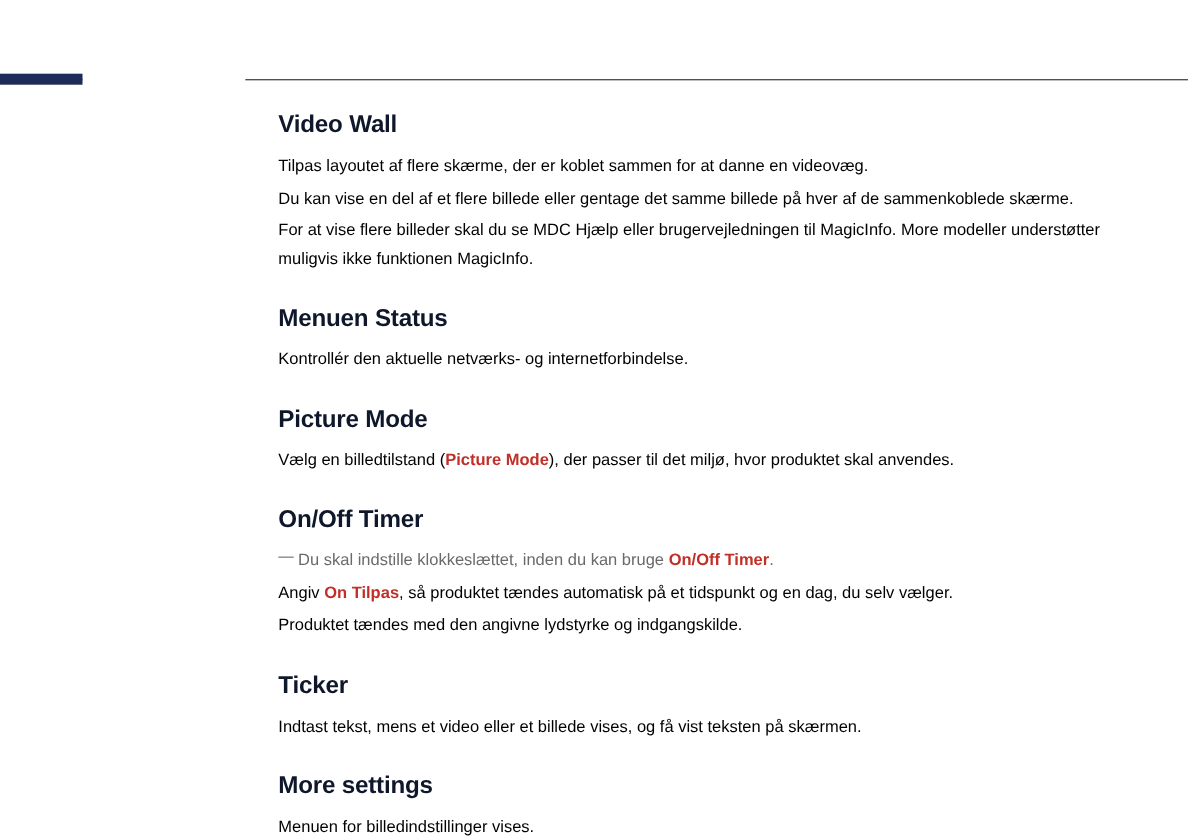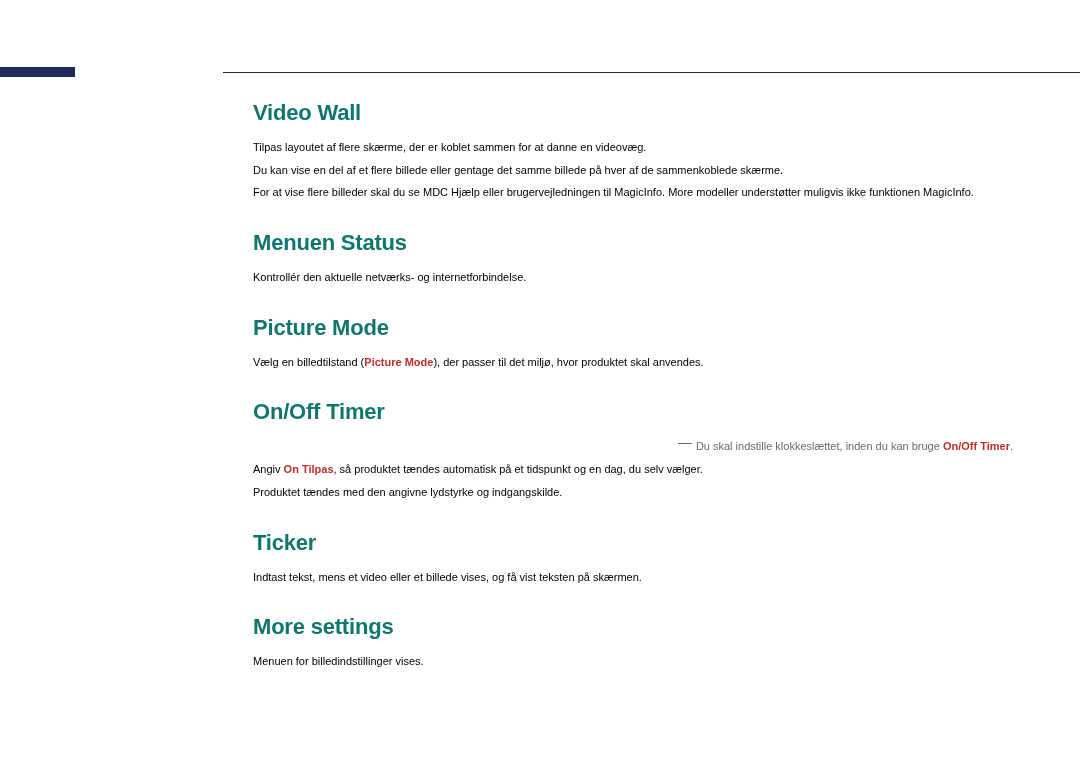--- a/index.html
+++ b/index.html
@@ -38,34 +38,33 @@
   .content {
     position: absolute;
     left: 253px;
     top: 100px;
     width: 760px;
   }
   .section { margin-bottom: 28px; }
   .heading {
     font-size: 22px;
     font-weight: 600;
-    color: #0f766e;
+    color: #0f172a;
     letter-spacing: -0.2px;
     margin-bottom: 12px;
     font-family: "Segoe UI Semibold", "Segoe UI", "Helvetica Neue", Arial, sans-serif;
   }
   .para {
-    font-size: 11px;
+    font-size: 15px;
     line-height: 1.7;
     color: #000;
     margin-bottom: 4px;
   }
   .para.gray {
     color: #6a6a6a;
-    text-align: right;
   }
   .para.gray .em-mark {
     display: inline-block;
     width: 14px;
     height: 1px;
     background: #6a6a6a;
     vertical-align: middle;
     margin-right: 4px;
     position: relative;
     top: -4px;

